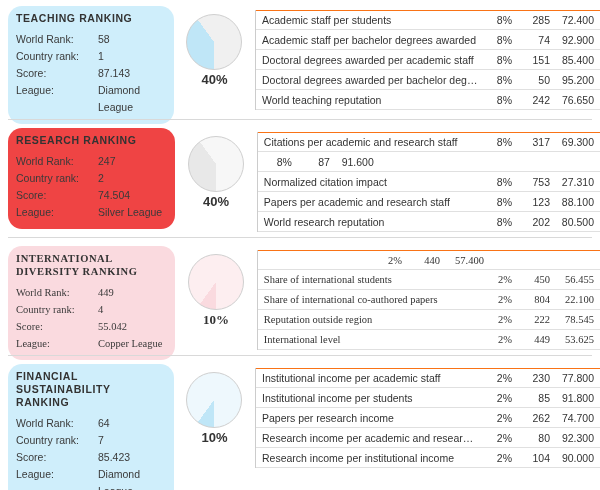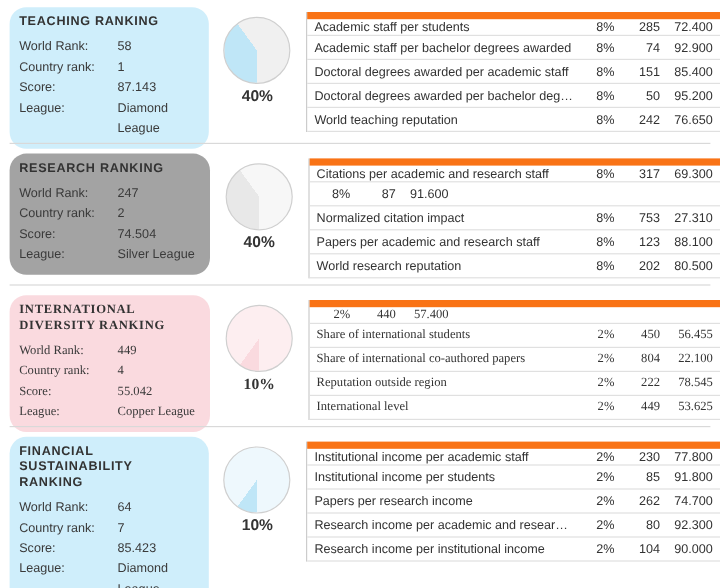--- a/index.html
+++ b/index.html
@@ -48,21 +48,21 @@
   .card-row {
     display: flex;
     font-size: 10.5px;
     color: #3a3a3a;
     line-height: 17px;
   }
   .card-row .k { width: 82px; flex: none; }
   .card-row .v { flex: 1; }
 
   .card.teaching   { background: #cfeefb; }
-  .card.research   { background: #a3a3a3; }
+  .card.research   { background: #ef4444; }
   .card.diversity  { background: #fadadf; }
   .card.financial  { background: #cfeefb; }
 
   
   .pie-wrap {
     width: 70px;
     margin-left: 6px;
     padding-top: 8px;
     display: flex;
     flex-direction: column;
@@ -88,21 +88,21 @@
     border-left: 1px solid #cccccc;
   }
   .metric-row {
     display: flex;
     align-items: center;
     height: 20px;
     border-bottom: 1px solid #e0e0e0;
     font-size: 10.5px;
     color: #333;
   }
-  .metric-row:first-child { border-top: 6px solid #f97316; }
+  .metric-row:first-child { border-top: 1px solid #f97316; justify-content: center; }
   .metric-row .name {
     flex: 1;
     padding-left: 6px;
     white-space: nowrap;
     overflow: hidden;
     text-overflow: ellipsis;
   }
   .metric-row .w    { width: 34px; text-align: right; }
   .metric-row .rank { width: 38px; text-align: right; }
   .metric-row .val  { width: 50px; text-align: right; padding-right: 6px; }

